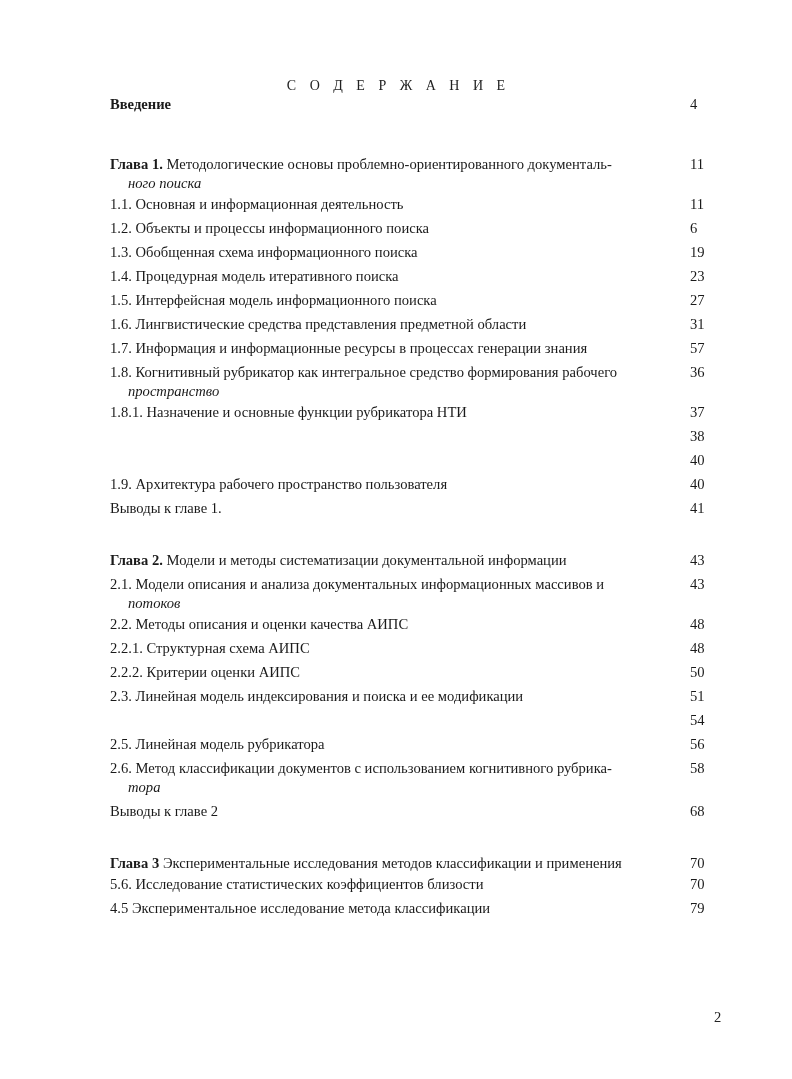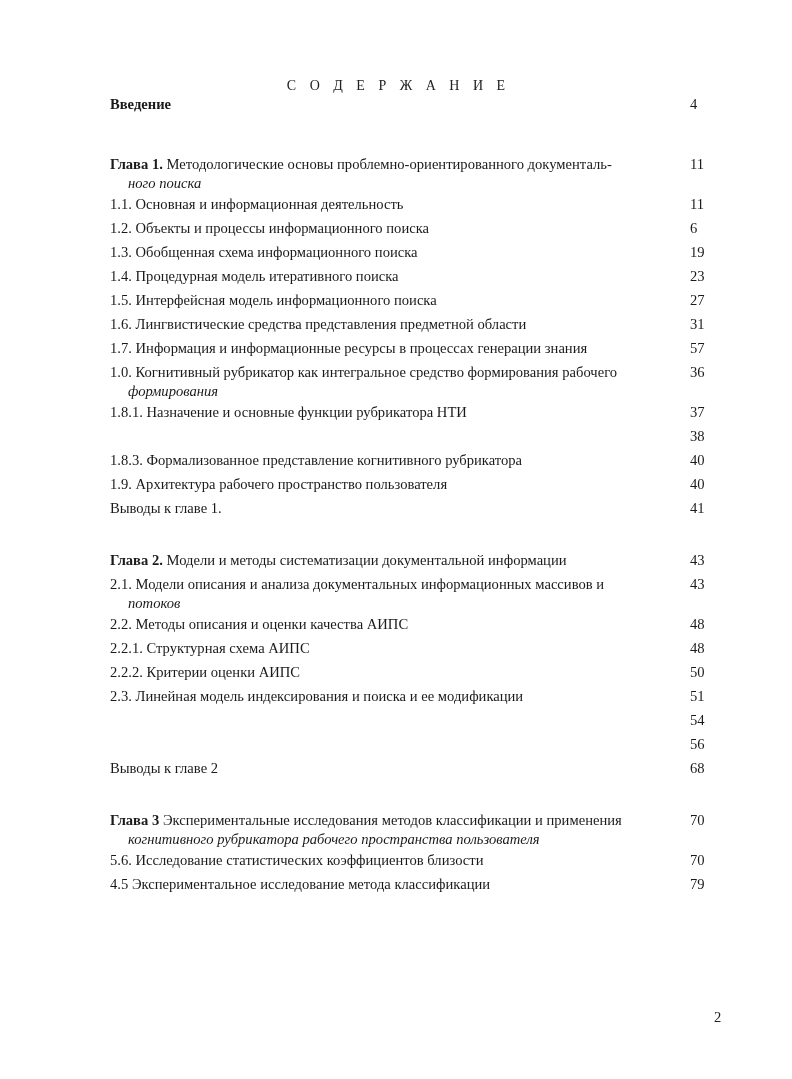--- a/index.html
+++ b/index.html
@@ -138,32 +138,31 @@
         </div>
         <div class="entry">
           <span class="title"><span>1.6. Лингвистические средства представления предметной области</span></span>
           <span class="pageno">31</span>
         </div>
         <div class="entry">
           <span class="title"><span>1.7. Информация и информационные ресурсы в процессах генерации знания</span></span>
           <span class="pageno">57</span>
         </div>
         <div class="entry">
-          <span class="title"><span>1.0. Когнитивный рубрикатор как интегральное средство формирования рабочего</span><span class="cont">формирования</span></span>
+          <span class="title"><span>1.8. Когнитивный рубрикатор как интегральное средство формирования рабочего</span><span class="cont">пространство</span></span>
           <span class="pageno">36</span>
         </div>
         <div class="entry tight">
           <span class="title"><span>1.8.1. Назначение и основные функции рубрикатора НТИ</span></span>
           <span class="pageno">37</span>
         </div>
         <div class="entry">
           <span class="pageno">38</span>
         </div>
         <div class="entry">
-          <span class="title"><span>1.8.3. Формализованное представление когнитивного рубрикатора</span></span>
           <span class="pageno">40</span>
         </div>
         <div class="entry">
           <span class="title"><span>1.9. Архитектура рабочего пространство пользователя</span></span>
           <span class="pageno">40</span>
         </div>
         <div class="entry">
           <span class="title"><span>Выводы к главе 1.</span></span>
           <span class="pageno">41</span>
         </div>
@@ -189,29 +188,34 @@
           <span class="pageno">50</span>
         </div>
         <div class="entry">
           <span class="title"><span>2.3. Линейная модель индексирования и поиска и ее модификации</span></span>
           <span class="pageno">51</span>
         </div>
         <div class="entry">
           <span class="pageno">54</span>
         </div>
         <div class="entry">
+          <span class="title"><span>2.5. Линейная модель рубрикатора</span></span>
           <span class="pageno">56</span>
+        </div>
+        <div class="entry">
+          <span class="title"><span>2.6. Метод классификации документов с использованием когнитивного рубрика-</span><span class="cont">тора</span></span>
+          <span class="pageno">58</span>
         </div>
         <div class="entry">
           <span class="title"><span>Выводы к главе 2</span></span>
           <span class="pageno">68</span>
         </div>
         <div class="gap-chapter"></div>
         <div class="entry">
-          <span class="title"><span class="lead">Глава 3</span><span> Экспериментальные исследования методов классификации и применения</span><span class="cont">когнитивного рубрикатора рабочего пространства пользователя</span></span>
+          <span class="title"><span class="lead">Глава 3</span><span> Экспериментальные исследования методов классификации и применения</span></span>
           <span class="pageno">70</span>
         </div>
         <div class="entry tight">
           <span class="title"><span>5.6. Исследование статистических коэффициентов близости</span></span>
           <span class="pageno">70</span>
         </div>
         <div class="entry">
           <span class="title"><span>4.5 Экспериментальное исследование метода классификации</span></span>
           <span class="pageno">79</span>
         </div>

